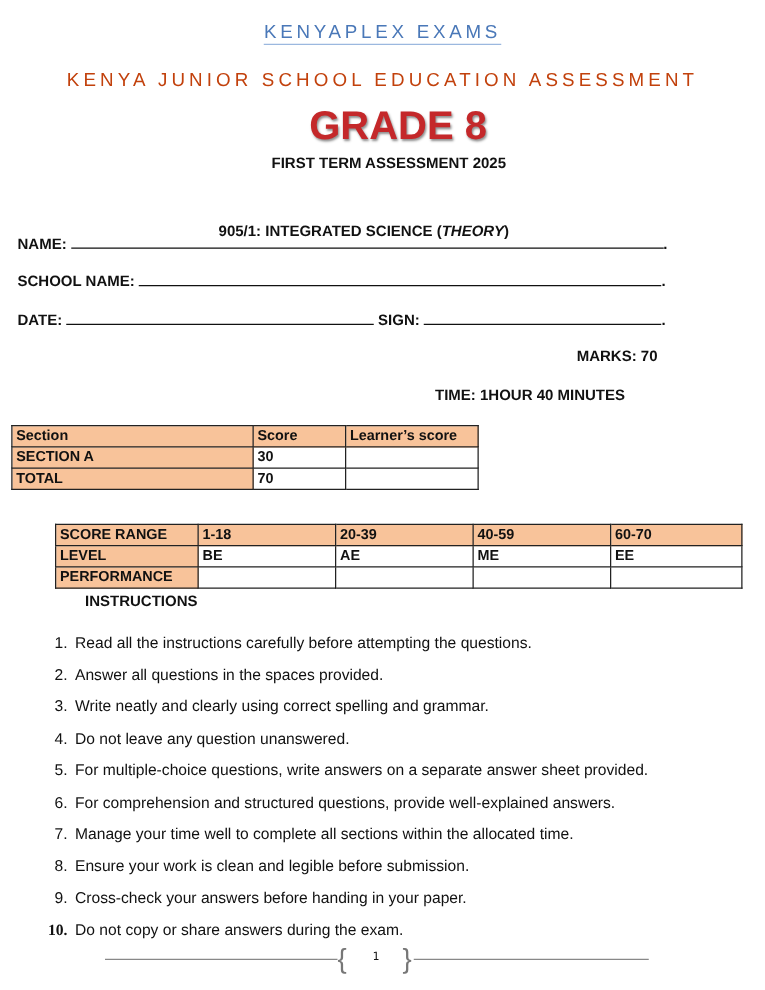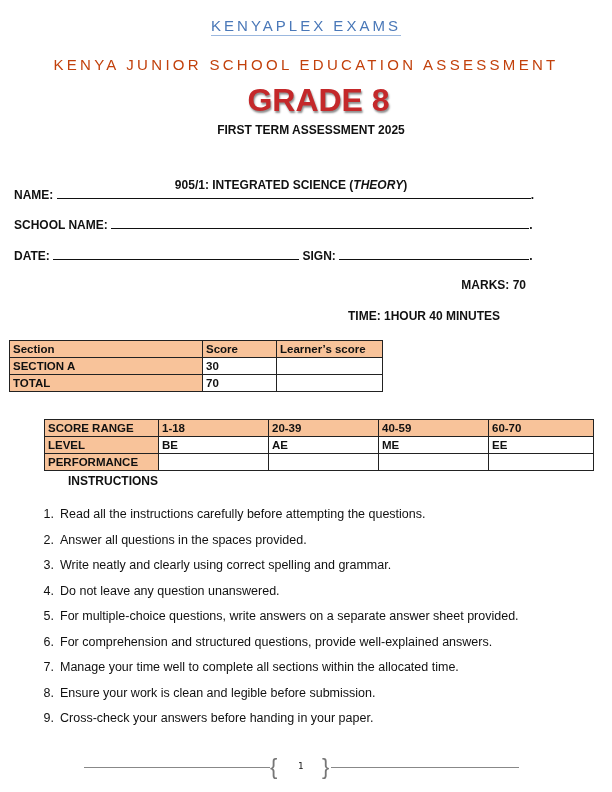--- a/index.html
+++ b/index.html
@@ -104,20 +104,21 @@
   <ol>
     <li><span class="num">1.</span><span>Read all the instructions carefully before attempting the questions.</span></li>
     <li><span class="num">2.</span><span>Answer all questions in the spaces provided.</span></li>
     <li><span class="num">3.</span><span>Write neatly and clearly using correct spelling and grammar.</span></li>
     <li><span class="num">4.</span><span>Do not leave any question unanswered.</span></li>
     <li><span class="num">5.</span><span>For multiple-choice questions, write answers on a separate answer sheet provided.</span></li>
     <li><span class="num">6.</span><span>For comprehension and structured questions, provide well-explained answers.</span></li>
     <li><span class="num">7.</span><span>Manage your time well to complete all sections within the allocated time.</span></li>
     <li><span class="num">8.</span><span>Ensure your work is clean and legible before submission.</span></li>
     <li><span class="num">9.</span><span>Cross-check your answers before handing in your paper.</span></li>
+    <li><span class="num" style="font-weight:bold;font-family:'Liberation Serif',serif;">10.</span><span>Do not copy or share answers during the exam.</span></li>
   </ol>
 
   <div class="abs footer-line" style="left:84px;width:186px;"></div>
   <div class="abs brace" style="left:270px;">{</div>
   <div class="abs pnum" style="left:298px;">1</div>
   <div class="abs brace" style="left:322px;">}</div>
   <div class="abs footer-line" style="left:331px;width:188px;"></div>
 
 </div>
 

